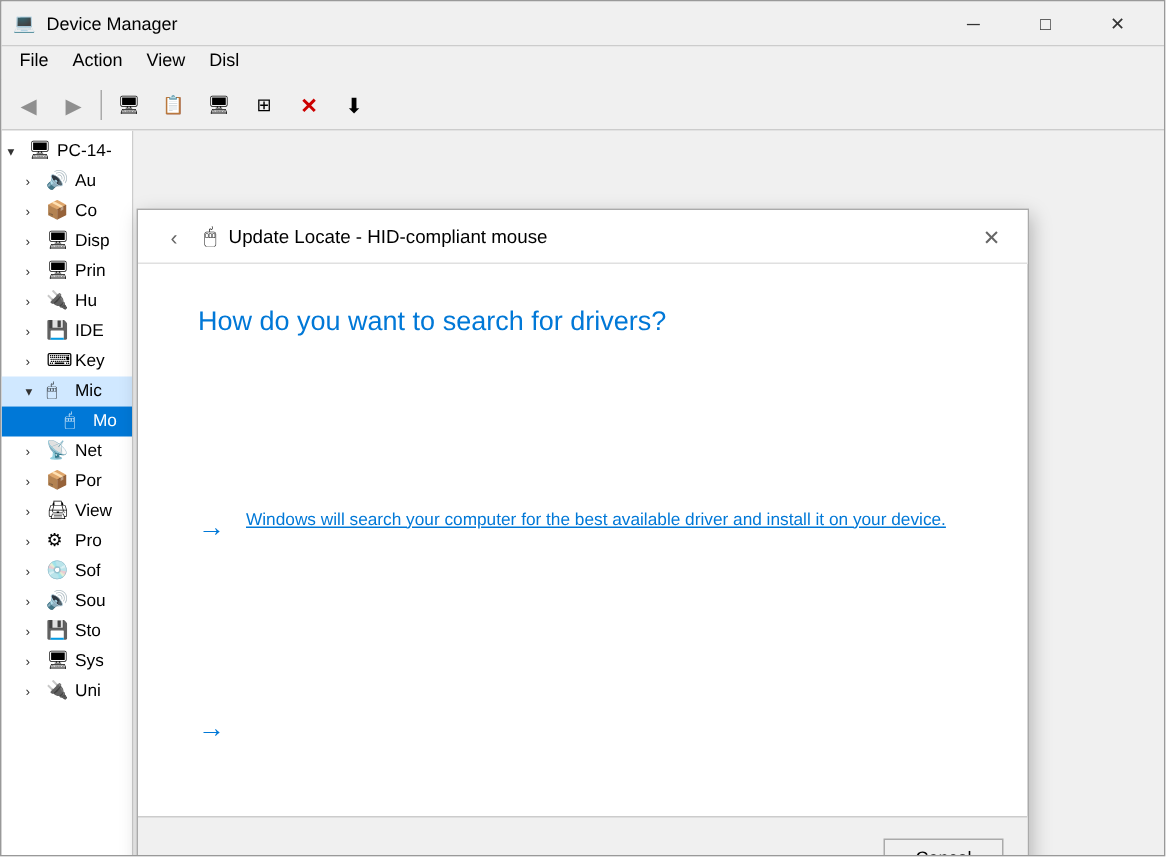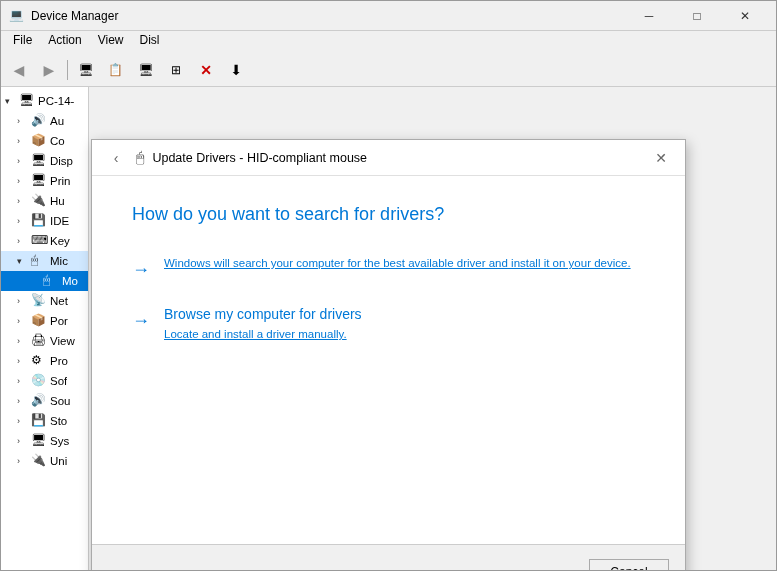--- a/index.html
+++ b/index.html
@@ -216,20 +216,21 @@
       display: flex;
       align-items: center;
       justify-content: center;
     }
 
     .dialog-body {
       flex: 1;
       padding: 28px 40px 20px 40px;
       display: flex;
       flex-direction: column;
+      justify-content: space-between;
     }
 
     .dialog-heading {
       font-size: 18px;
       color: #0078d7;
       margin-bottom: 30px;
       font-weight: 400;
     }
 
     .driver-option {
@@ -421,42 +422,38 @@
     </div>
 
     <div style="flex:1; background:#f0f0f0;"></div>
 
     <div class="dialog-overlay">
 
       <div class="dialog-title-bar">
         <div class="dialog-title-left">
           <button class="dialog-back-btn">‹</button>
           <span style="font-size:14px;">🖱</span>
-          <span style="font-size:12.5px;">Update Drivers - HID-compliant mouse</span>
+          <span style="font-size:12.5px;">Update Locate - HID-compliant mouse</span>
         </div>
         <button class="dialog-close-btn">✕</button>
       </div>
 
       <div class="dialog-body">
         <div class="dialog-heading">How do you want to search for drivers?</div>
 
         <div class="driver-option">
           <span class="driver-option-arrow">→</span>
           <div class="driver-option-content">
             <div class="driver-option-desc">Windows will search your computer for the best available driver and install it on
 your device.</div>
           </div>
         </div>
 
         <div class="driver-option">
           <span class="driver-option-arrow">→</span>
-          <div class="driver-option-content">
-            <div class="driver-option-title">Browse my computer for drivers</div>
-            <div class="driver-option-desc">Locate and install a driver manually.</div>
-          </div>
         </div>
       </div>
 
       <div class="dialog-footer">
         <button class="cancel-btn">Cancel</button>
       </div>
     </div>
   </div>
 </div>
 

